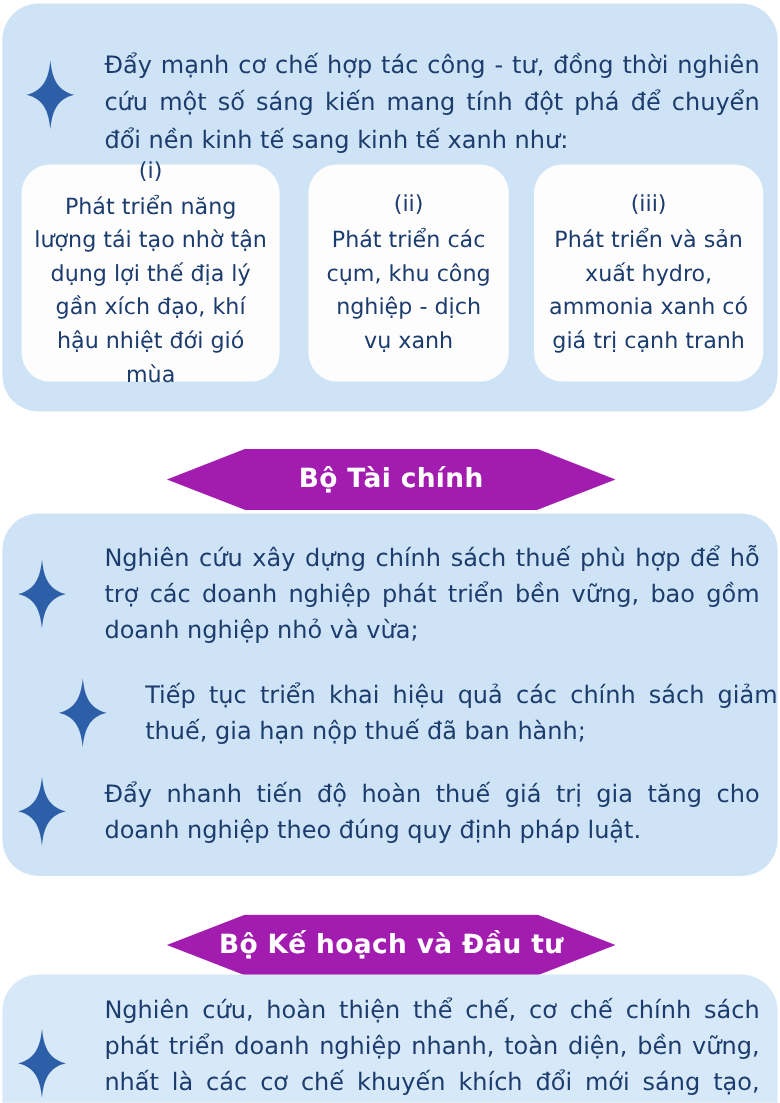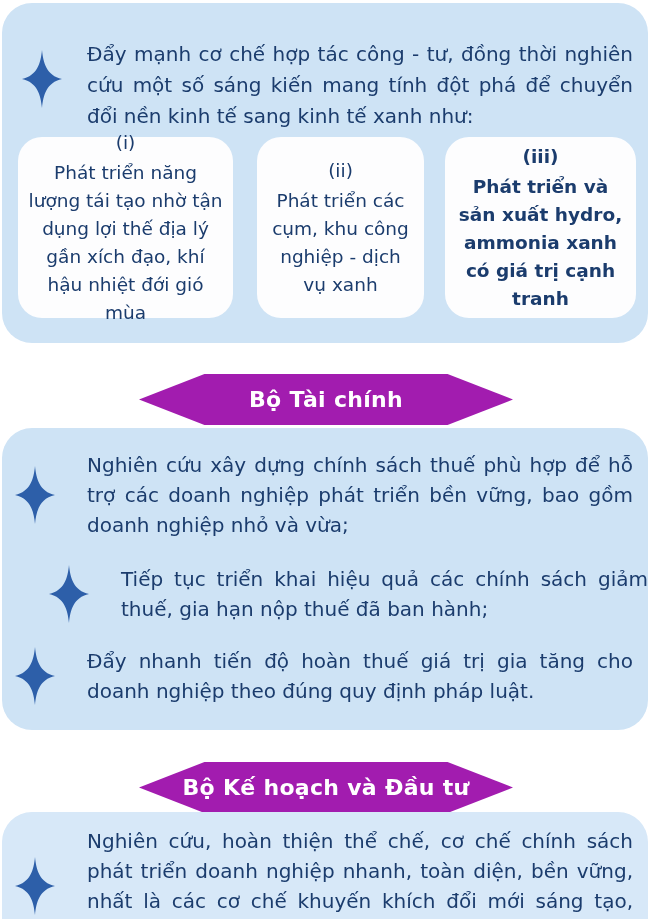--- a/index.html
+++ b/index.html
@@ -30,21 +30,21 @@
 
   .init-box {
     position:absolute; top:134px; height:181px;
     background:#fdfdfe; border-radius:24px;
     display:flex; flex-direction:column; justify-content:center; align-items:center;
     text-align:center; font-size:18.5px; line-height:28px;
     padding:8px 9px;
   }
   #init-i   { left:16px;  width:215px; }
   #init-ii  { left:255px; width:167px; }
-  #init-iii { left:443px; width:191px;font-weight:bold; }
+  #init-iii { left:443px; width:191px; }
   .init-label { margin-bottom:2px; }
 
   .ribbon {
     position:absolute; left:139px; width:374px; height:51px;
     background:#a21caf;
     clip-path:polygon(0 50%, 17.5% 0, 82.5% 0, 100% 50%, 82.5% 100%, 17.5% 100%);
     display:flex; align-items:center; justify-content:center;
     color:#ffffff; font-weight:bold; font-size:22px; letter-spacing:0.3px;
   }
   #finance-ribbon  { top:374px; }

